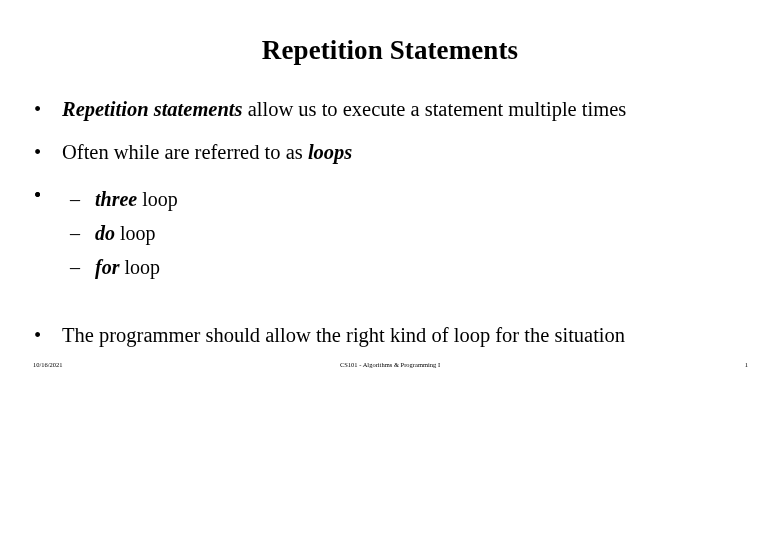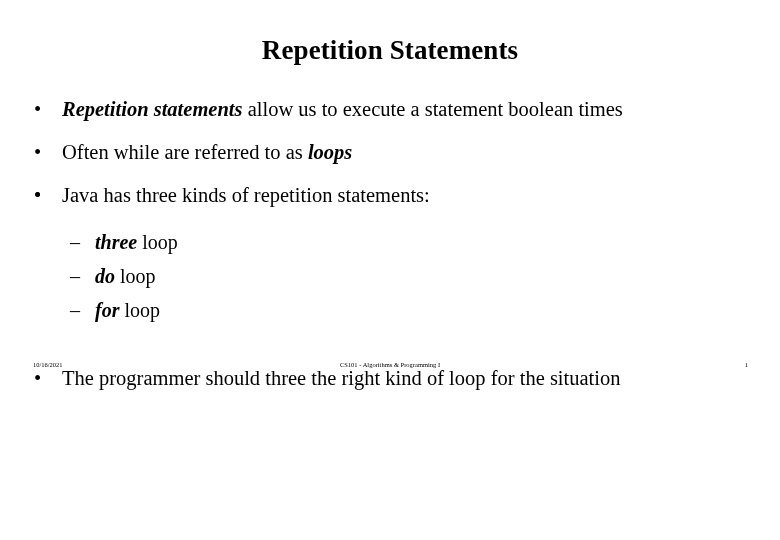--- a/index.html
+++ b/index.html
@@ -130,35 +130,34 @@
 <body>
 
 <div class="slide">
 
   <div class="slide-title">Repetition Statements</div>
 
   <div class="body-block">
 
     <div class="bullet-row">
       <span class="marker">•</span>
-      <span class="kw">Repetition statements</span><span> allow us to execute a statement boolean times</span>
+      <span class="kw">Repetition statements</span><span> allow us to execute a statement multiple times</span>
     </div>
 
     <div class="bullet-row">
       <span class="marker">•</span>
       <span>Often while are referred to as </span><span class="kw">loops</span>
     </div>
 
     <div class="bullet-row">
       <span class="marker">•</span>
     </div>
 
     <div class="bullet-row">
       <span class="marker">•</span>
-      <span>Java has three kinds of repetition statements:</span>
     </div>
 
     <div class="sub-group">
       <div class="sub-row">
         <span class="marker">–</span>
         <span class="kw">three</span><span class="it"> loop</span>
       </div>
       <div class="sub-row">
         <span class="marker">–</span>
         <span class="kw">do</span><span class="it"> loop</span>
@@ -166,21 +165,21 @@
       <div class="sub-row">
         <span class="marker">–</span>
         <span class="kw">for</span><span class="it"> loop</span>
       </div>
     </div>
 
     <div class="spacer-after-subs"></div>
 
     <div class="bullet-row">
       <span class="marker">•</span>
-      <span>The programmer should three the right kind of loop for the situation</span>
+      <span>The programmer should allow the right kind of loop for the situation</span>
     </div>
 
   </div>
 
   <div class="footer">
     <div class="footer-date">10/16/2021</div>
     <div class="footer-center">CS101 - Algorithms &amp; Programming I</div>
     <div class="footer-page">1</div>
   </div>
 

